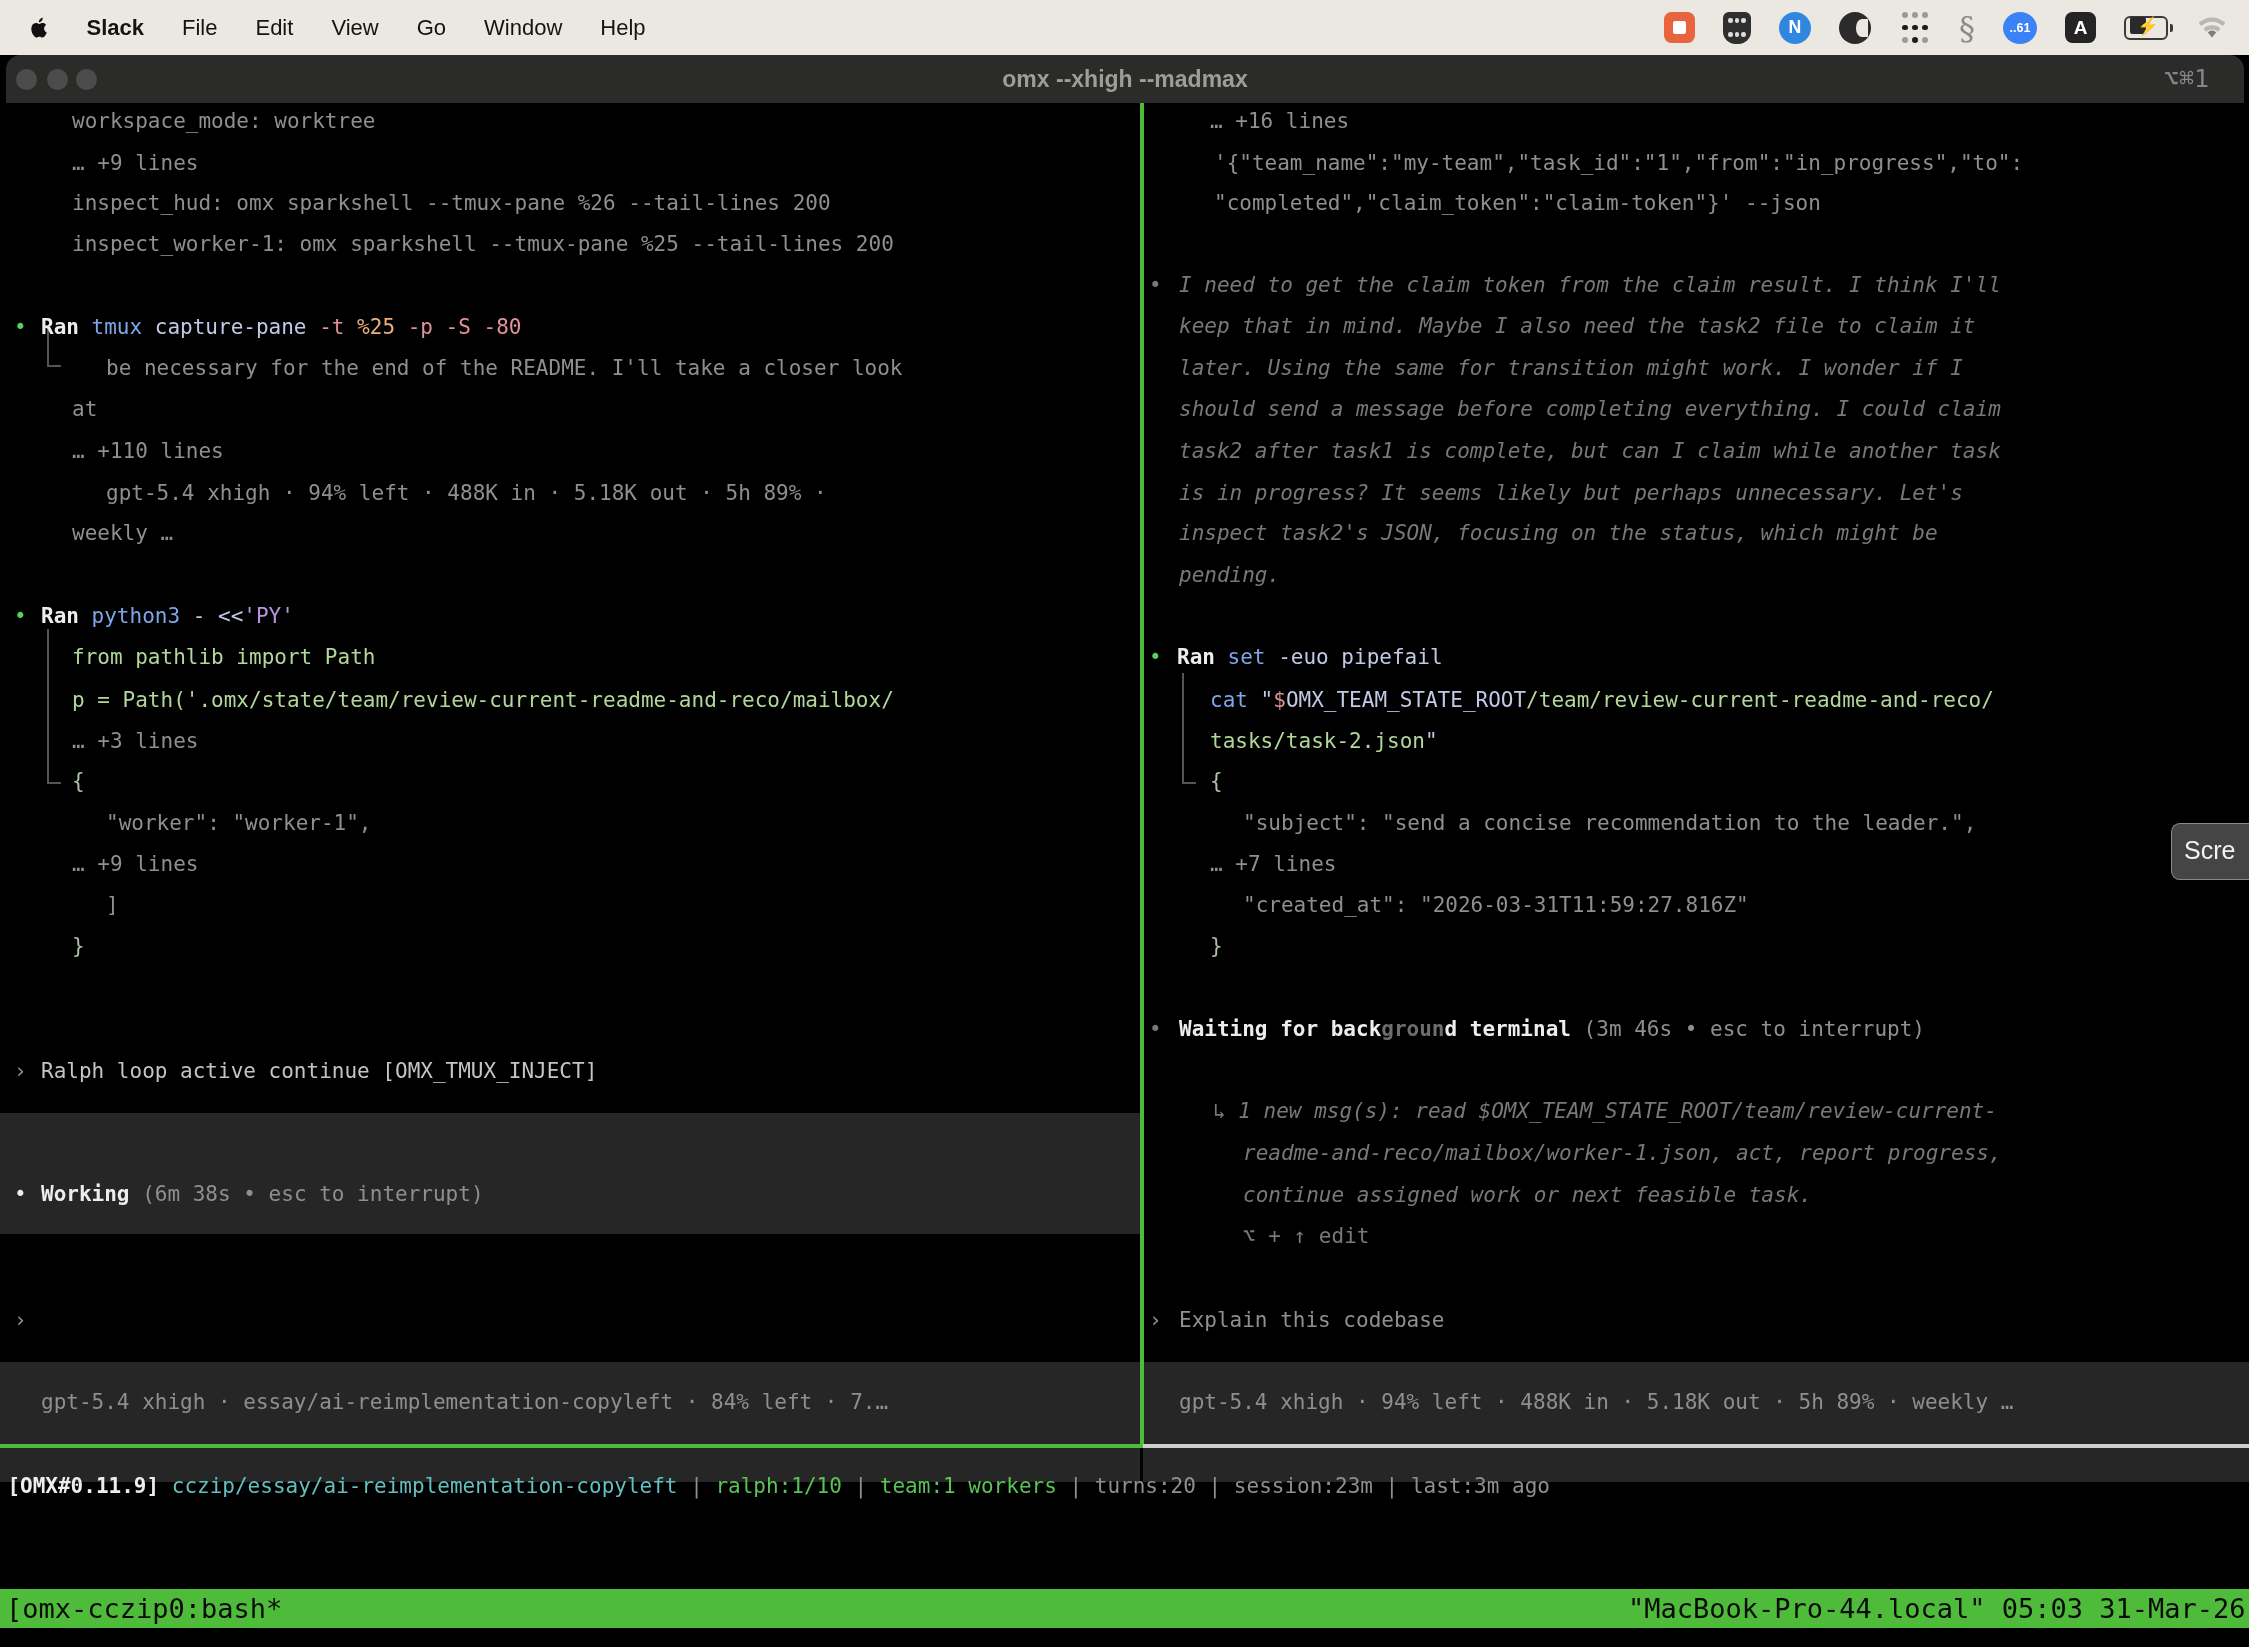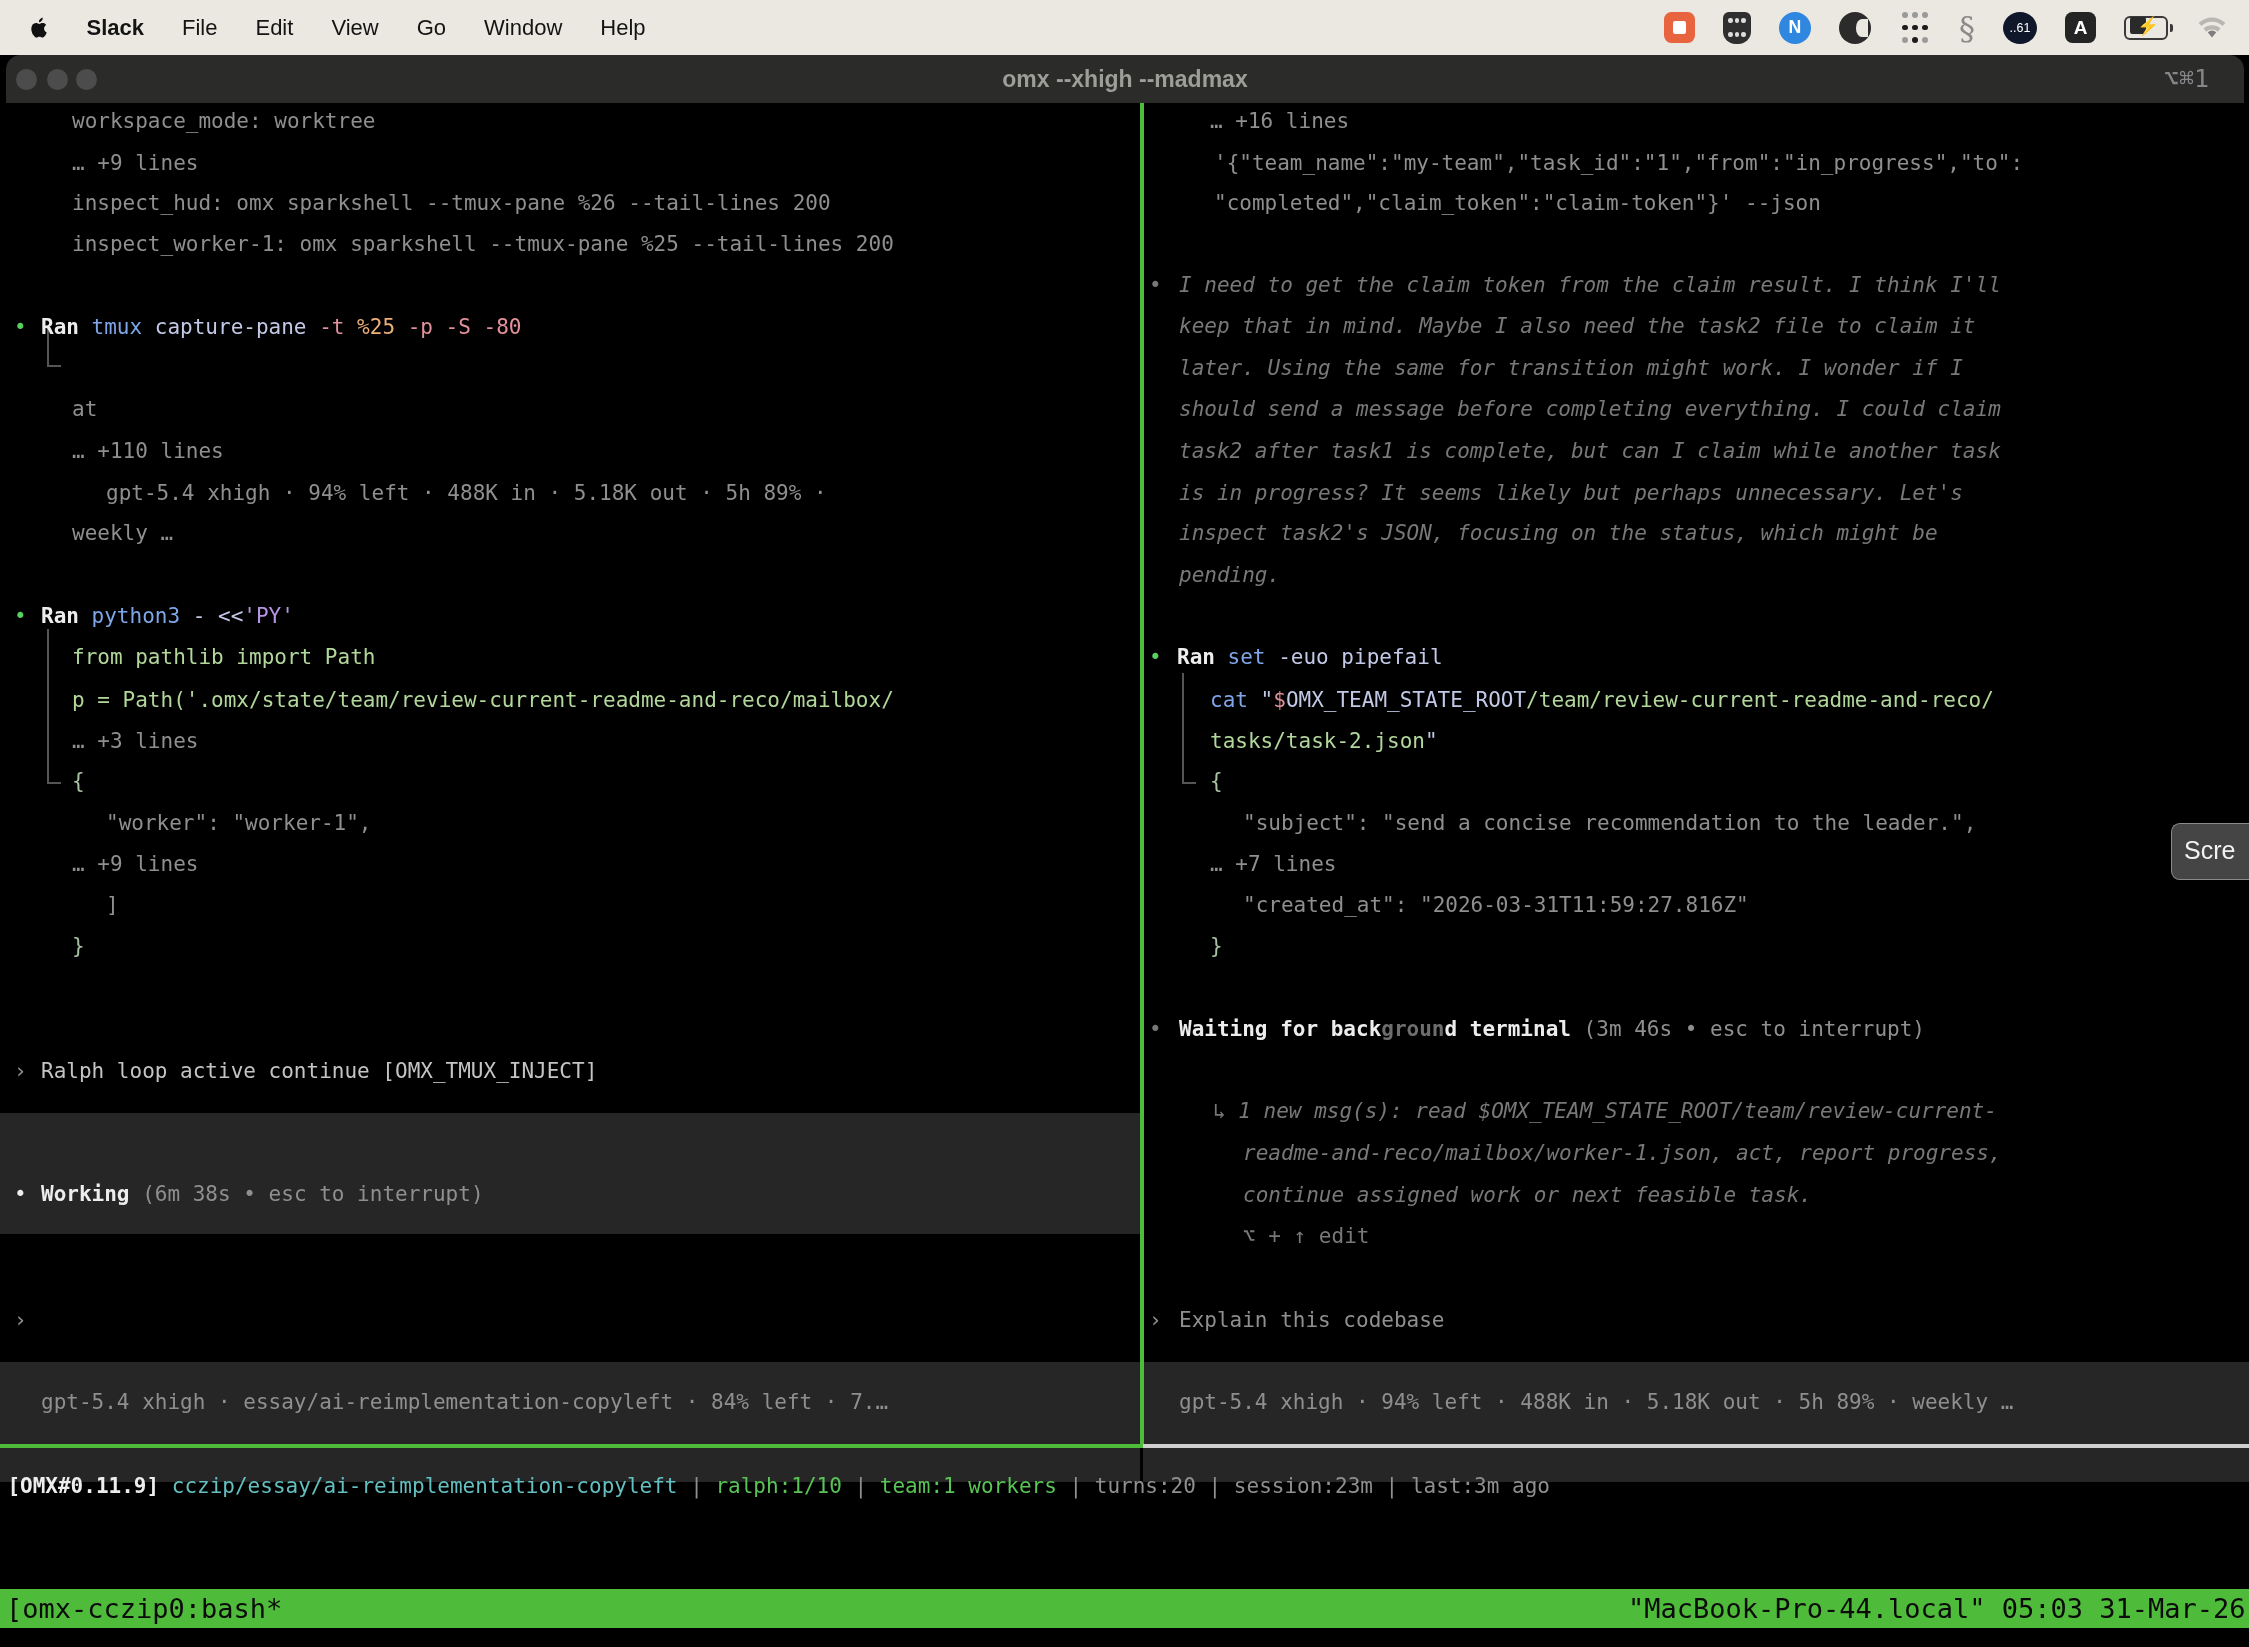--- a/index.html
+++ b/index.html
@@ -88,21 +88,21 @@
           <i style="width:5.9px;height:5.9px;border-radius:50%;background:#9a9a9a;"></i>
           <i style="width:5.9px;height:5.9px;border-radius:50%;background:#9a9a9a;"></i>
         <i style="width:5.9px;height:5.9px;border-radius:50%;background:#1c1c1c;"></i>
           <i style="width:5.9px;height:5.9px;border-radius:50%;background:#1c1c1c;"></i>
           <i style="width:5.9px;height:5.9px;border-radius:50%;background:#1c1c1c;"></i>
         <i style="width:5.9px;height:5.9px;border-radius:50%;background:#9a9a9a;"></i>
           <i style="width:5.9px;height:5.9px;border-radius:50%;background:#1c1c1c;"></i>
           <i style="width:5.9px;height:5.9px;border-radius:50%;background:#9a9a9a;"></i>
       </span>
       <span class="sic" style="color:#8a8a8a;font-size:32px;font-family:'DejaVu Serif',serif;">§</span>
-      <span class="sic" style="width:34px;height:32px;background:#0f172a;border-radius:50%;color:#fff;font-size:12.5px;font-weight:normal;">..61</span>
+      <span class="sic" style="width:34px;height:32px;background:#3b82f6;border-radius:50%;color:#fff;font-size:12.5px;font-weight:bold;">..61</span>
       <span class="sic" style="width:31px;height:31px;background:#242424;border-radius:7.4px;color:#fff;font-weight:bold;font-size:19px;">A</span>
       <span class="sic" style="position:relative;">
         <i style="display:block;width:40px;height:20px;border:2.2px solid #3a3a3a;border-radius:5.9px;"></i>
         <i style="position:absolute;right:-5.2px;top:8px;width:3.7px;height:8px;background:#3a3a3a;border-radius:0 2.2px 2.2px 0;"></i>
         <i style="position:absolute;left:5.9px;top:1.5px;width:16px;height:17px;background:#2a2a2a;border-radius:2.2px;"></i>
         <span style="position:absolute;left:13.3px;top:0px;color:#111;font-size:17.7px;">⚡</span>
       </span>
       <span class="sic">
         <svg width="32" height="25" viewBox="0 0 24 18">
           <path d="M12 16.5l-3.2-3.9a5 5 0 0 1 6.4 0z" fill="#7d7d7d"></path>
@@ -129,20 +129,21 @@
       <div class="gline" style="left: 1143px; top: 1341px; width: 1107px; height: 3.7px; background: rgb(207, 207, 207);"></div>
       <div class="guide" style="left: 47px; top: 224px; width: 11.8px; height: 38px;"></div>
       <div class="guide" style="left: 47px; top: 526px; width: 11.8px; height: 153px;"></div>
       <div class="guide" style="left: 1182px; top: 570px; width: 11.8px; height: 109px;"></div>
       <div class="titem" style="left: 72px; top: -2.2px;"><span class="c-gray">workspace_mode: worktree</span></div>
       <div class="titem" style="left: 72px; top: 40px;"><span class="c-gray">… +9 lines</span></div>
       <div class="titem" style="left: 72px; top: 80px;"><span class="c-gray">inspect_hud: omx sparkshell --tmux-pane %26 --tail-lines 200</span></div>
       <div class="titem" style="left: 72px; top: 121px; text-align: center;"><span class="c-gray">inspect_worker-1: omx sparkshell --tmux-pane %25 --tail-lines 200</span></div>
       <div class="titem" style="left: 14px; top: 204px;"><span class="c-green">•</span></div>
       <div class="titem" style="left: 41px; top: 204px;"><span class="c-white b">Ran </span><span class="c-blue">tmux</span><span class="c-lav"> capture-pane</span><span class="c-sal"> -t </span><span class="c-org">%25</span><span class="c-sal"> -p -S -80</span></div>
+      <div class="titem" style="left: 106px; top: 245px;"><span class="c-gray">be necessary for the end of the README. I'll take a closer look</span></div>
       <div class="titem" style="left: 72px; top: 286px;"><span class="c-gray">at</span></div>
       <div class="titem" style="left: 72px; top: 328px;"><span class="c-gray">… +110 lines</span></div>
       <div class="titem" style="left: 106px; top: 370px;"><span class="c-gray">gpt-5.4 xhigh · 94% left · 488K in · 5.18K out · 5h 89% ·</span></div>
       <div class="titem" style="left: 72px; top: 410px;"><span class="c-gray">weekly …</span></div>
       <div class="titem" style="left: 14px; top: 493px;"><span class="c-green">•</span></div>
       <div class="titem" style="left: 41px; top: 493px;"><span class="c-white b">Ran </span><span class="c-blue">python3</span><span class="c-lav"> - &lt;&lt;</span><span class="c-vio">'PY'</span></div>
       <div class="titem" style="left: 72px; top: 534px;"><span class="c-code">from pathlib import Path</span></div>
       <div class="titem" style="left: 72px; top: 577px;"><span class="c-code">p = Path('.omx/state/team/review-current-readme-and-reco/mailbox/</span></div>
       <div class="titem" style="left: 72px; top: 618px;"><span class="c-gray">… +3 lines</span></div>
       <div class="titem" style="left: 72px; top: 658px;"><span class="c-brace">{</span></div>

